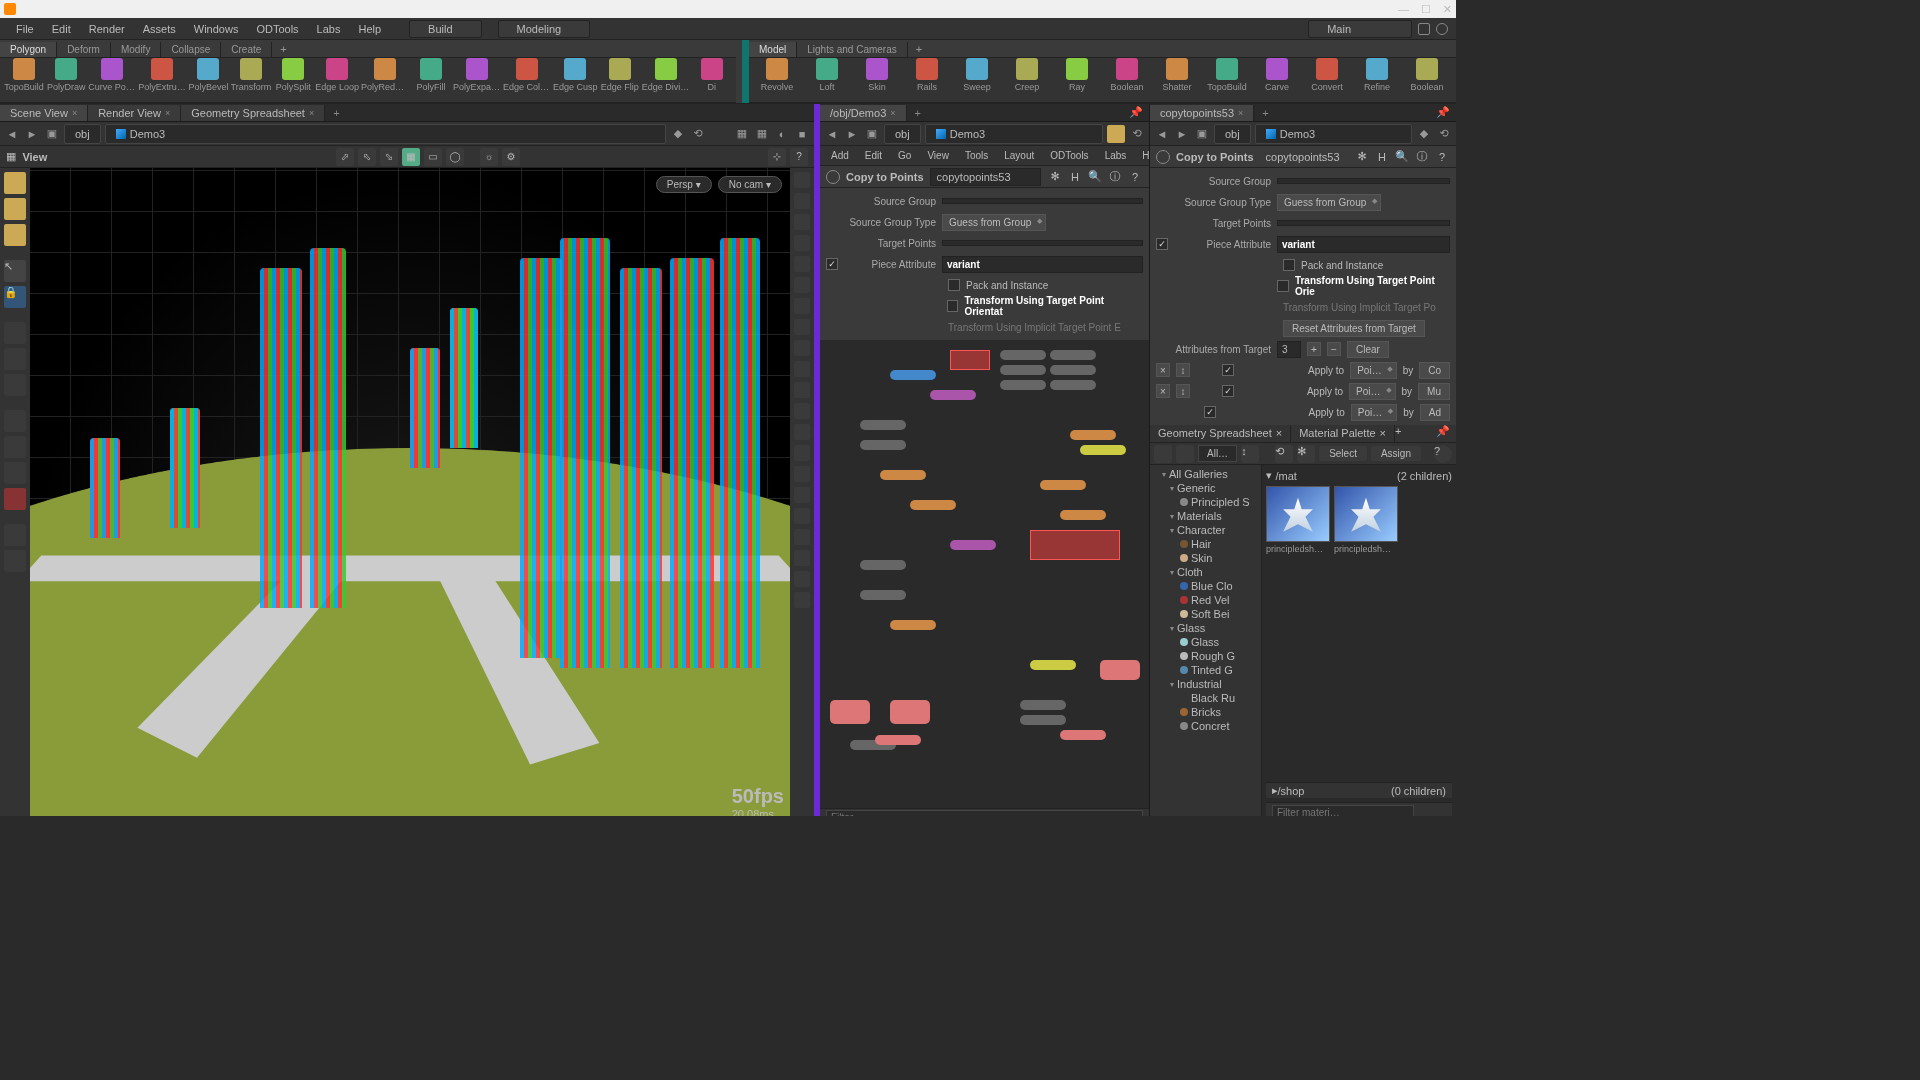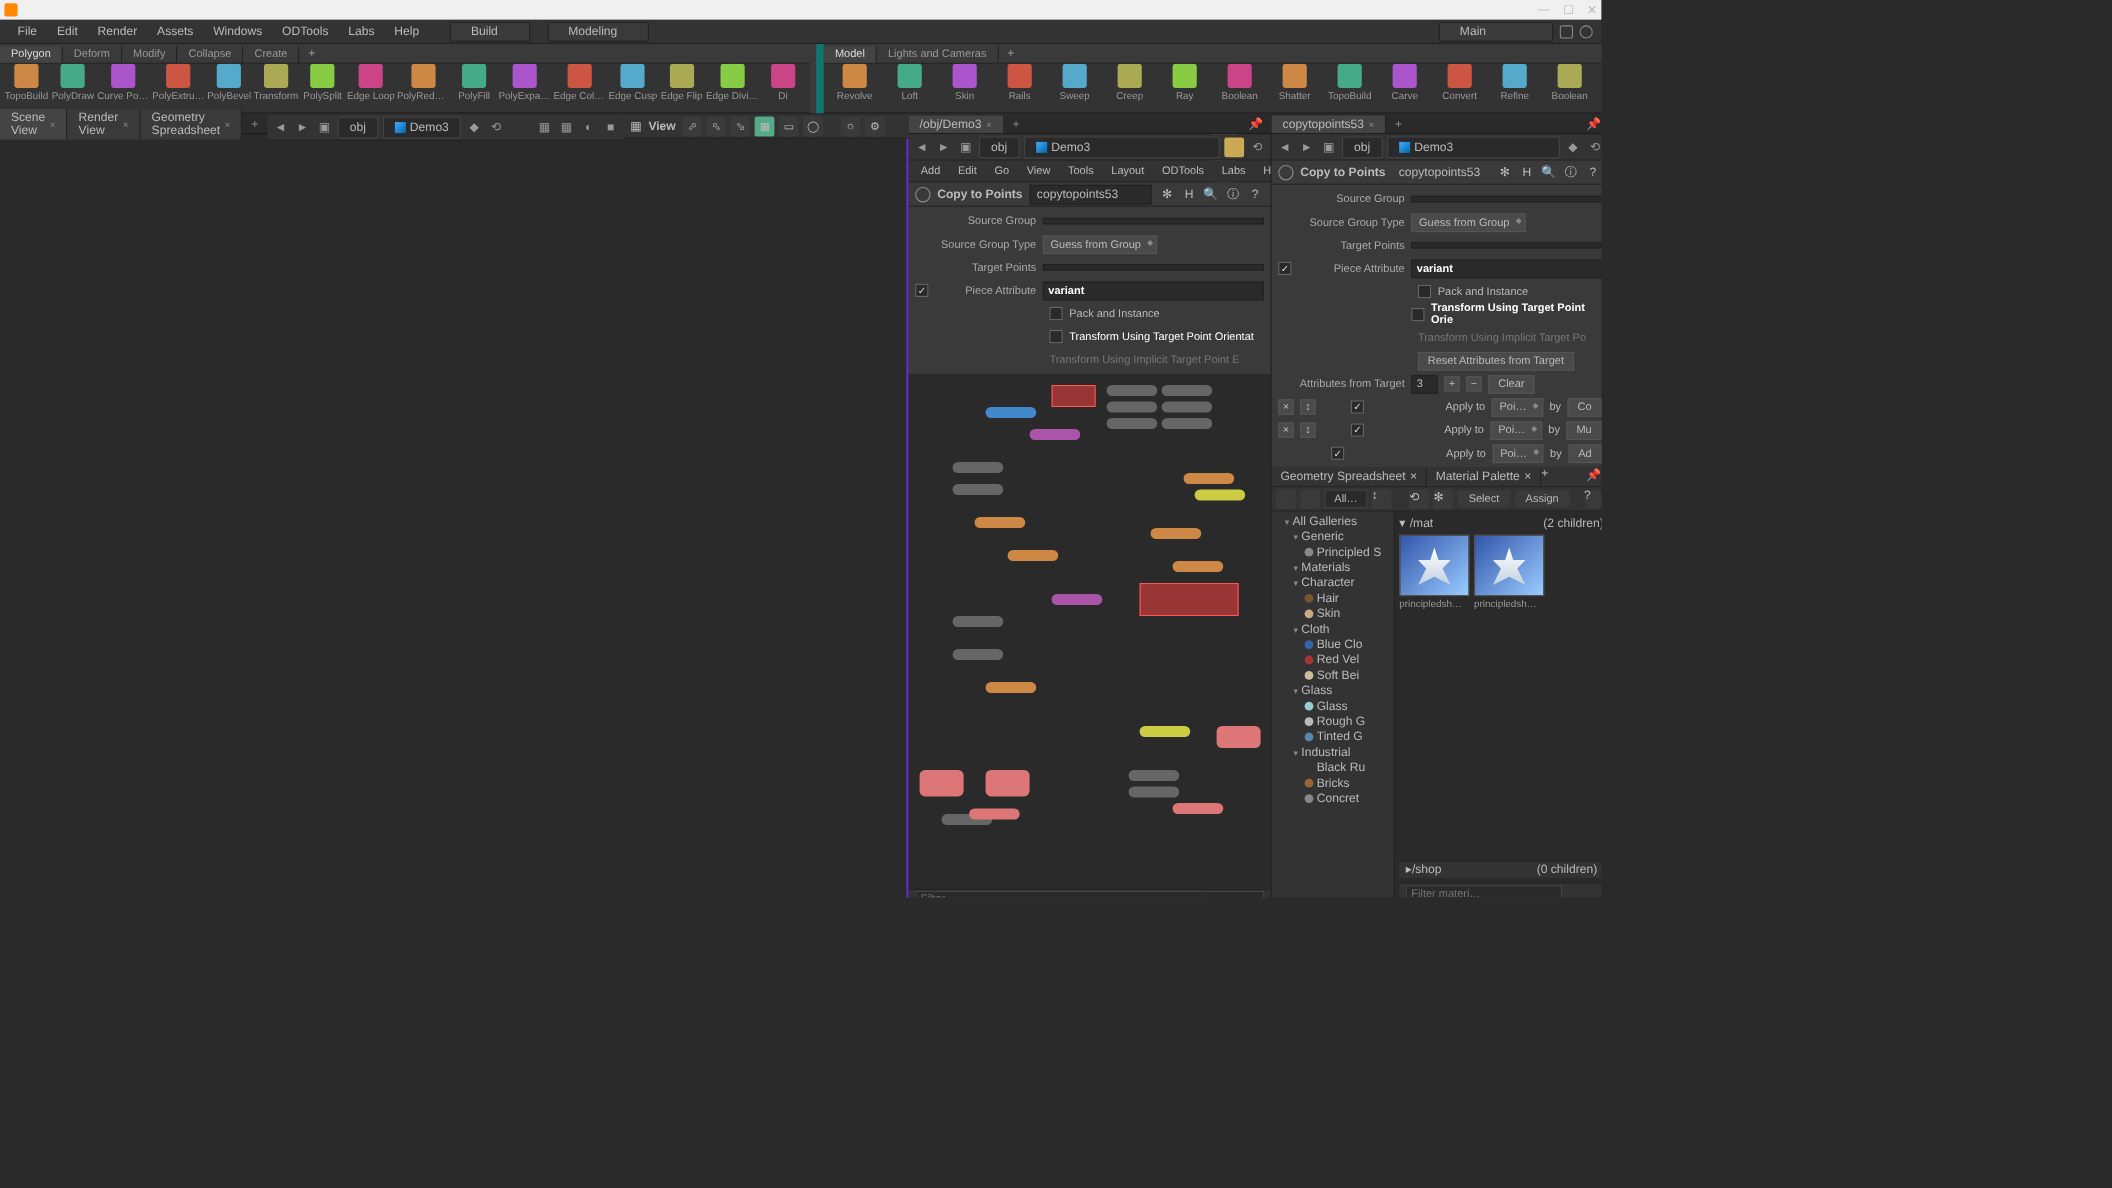--- a/index.html
+++ b/index.html
@@ -26,21 +26,21 @@
 .tabbar .tab.active{background:#444}
 .tabbar .x{color:#888;font-size:9px}
 .tabbar .plus{padding:0 8px;color:#888}
 .tabbar .pin{margin-left:auto;padding:0 6px}
 .pathbar{height:24px;background:#333;display:flex;align-items:center;padding:0 4px;gap:4px;border-bottom:1px solid #222}
 .pathbar .nav{width:16px;height:16px;display:flex;align-items:center;justify-content:center;color:#999}
 .pathbar .seg{background:#2a2a2a;padding:3px 10px;border:1px solid #444;border-radius:2px;display:flex;align-items:center;gap:4px}
 .pathbar .segf{flex:1}
 .pathbar .cubeico{width:10px;height:10px;background:linear-gradient(135deg,#4af,#06a)}
 .main{display:flex;height:calc(100% - 18px - 22px - 22px - 32px)}
-.colL{width:826px;display:flex;flex-direction:row;border-right:2px solid #6d28d9}
+.colL{width:826px;display:flex;flex-direction:column;border-right:6px solid #6d28d9}
 .colM{width:330px;display:flex;flex-direction:column;border-right:1px solid #1a1a1a}
 .colR{flex:1;display:flex;flex-direction:column}
 .viewhdr{height:22px;background:#333;display:flex;align-items:center;padding:0 6px;gap:6px;border-bottom:1px solid #222}
 .viewhdr .vlab{font-weight:bold}
 .viewhdr .vri{margin-left:auto;display:flex;gap:4px}
 .viewhdr .vbtn{width:18px;height:18px;background:#3a3a3a;border-radius:2px;display:flex;align-items:center;justify-content:center;font-size:10px}
 .viewhdr .vbtn.on{background:#5a8}
 .viewport{flex:1;display:flex}
 .vp-ltb{width:30px;background:#333;display:flex;flex-direction:column;align-items:center;padding:4px 0;gap:4px}
 .vp-ltb .tb{width:22px;height:22px;background:#3a3a3a;border-radius:2px}
@@ -514,21 +514,21 @@
           <span class="pval" style="font-weight:bold;color:#fff">variant</span>
         </div>
       <div class="prow">
           <span style="width:116px"></span>
           <span class="chk"></span>
           <span style="font-size:10px">Pack and Instance</span>
         </div>
       <div class="prow">
           <span style="width:116px"></span>
           <span class="chk"></span>
-          <span style="font-size:10px;font-weight:normal;color:#fff">Transform Using Target Point Orientat</span>
+          <span style="font-size:10px;font-weight:bold;color:#fff">Transform Using Target Point Orientat</span>
         </div>
       <div class="prow">
           <span style="width:116px"></span>
           <span style="font-size:10px;color:#777">Transform Using Implicit Target Point E</span>
         </div>
     </div>
     <div class="netview">
       <div class="nbox" style="left:130px;top:10px;width:40px;height:20px"></div>
       <div class="nbox" style="left:210px;top:190px;width:90px;height:30px"></div>
       <div class="node bl" style="left:70px;top:30px"></div>

